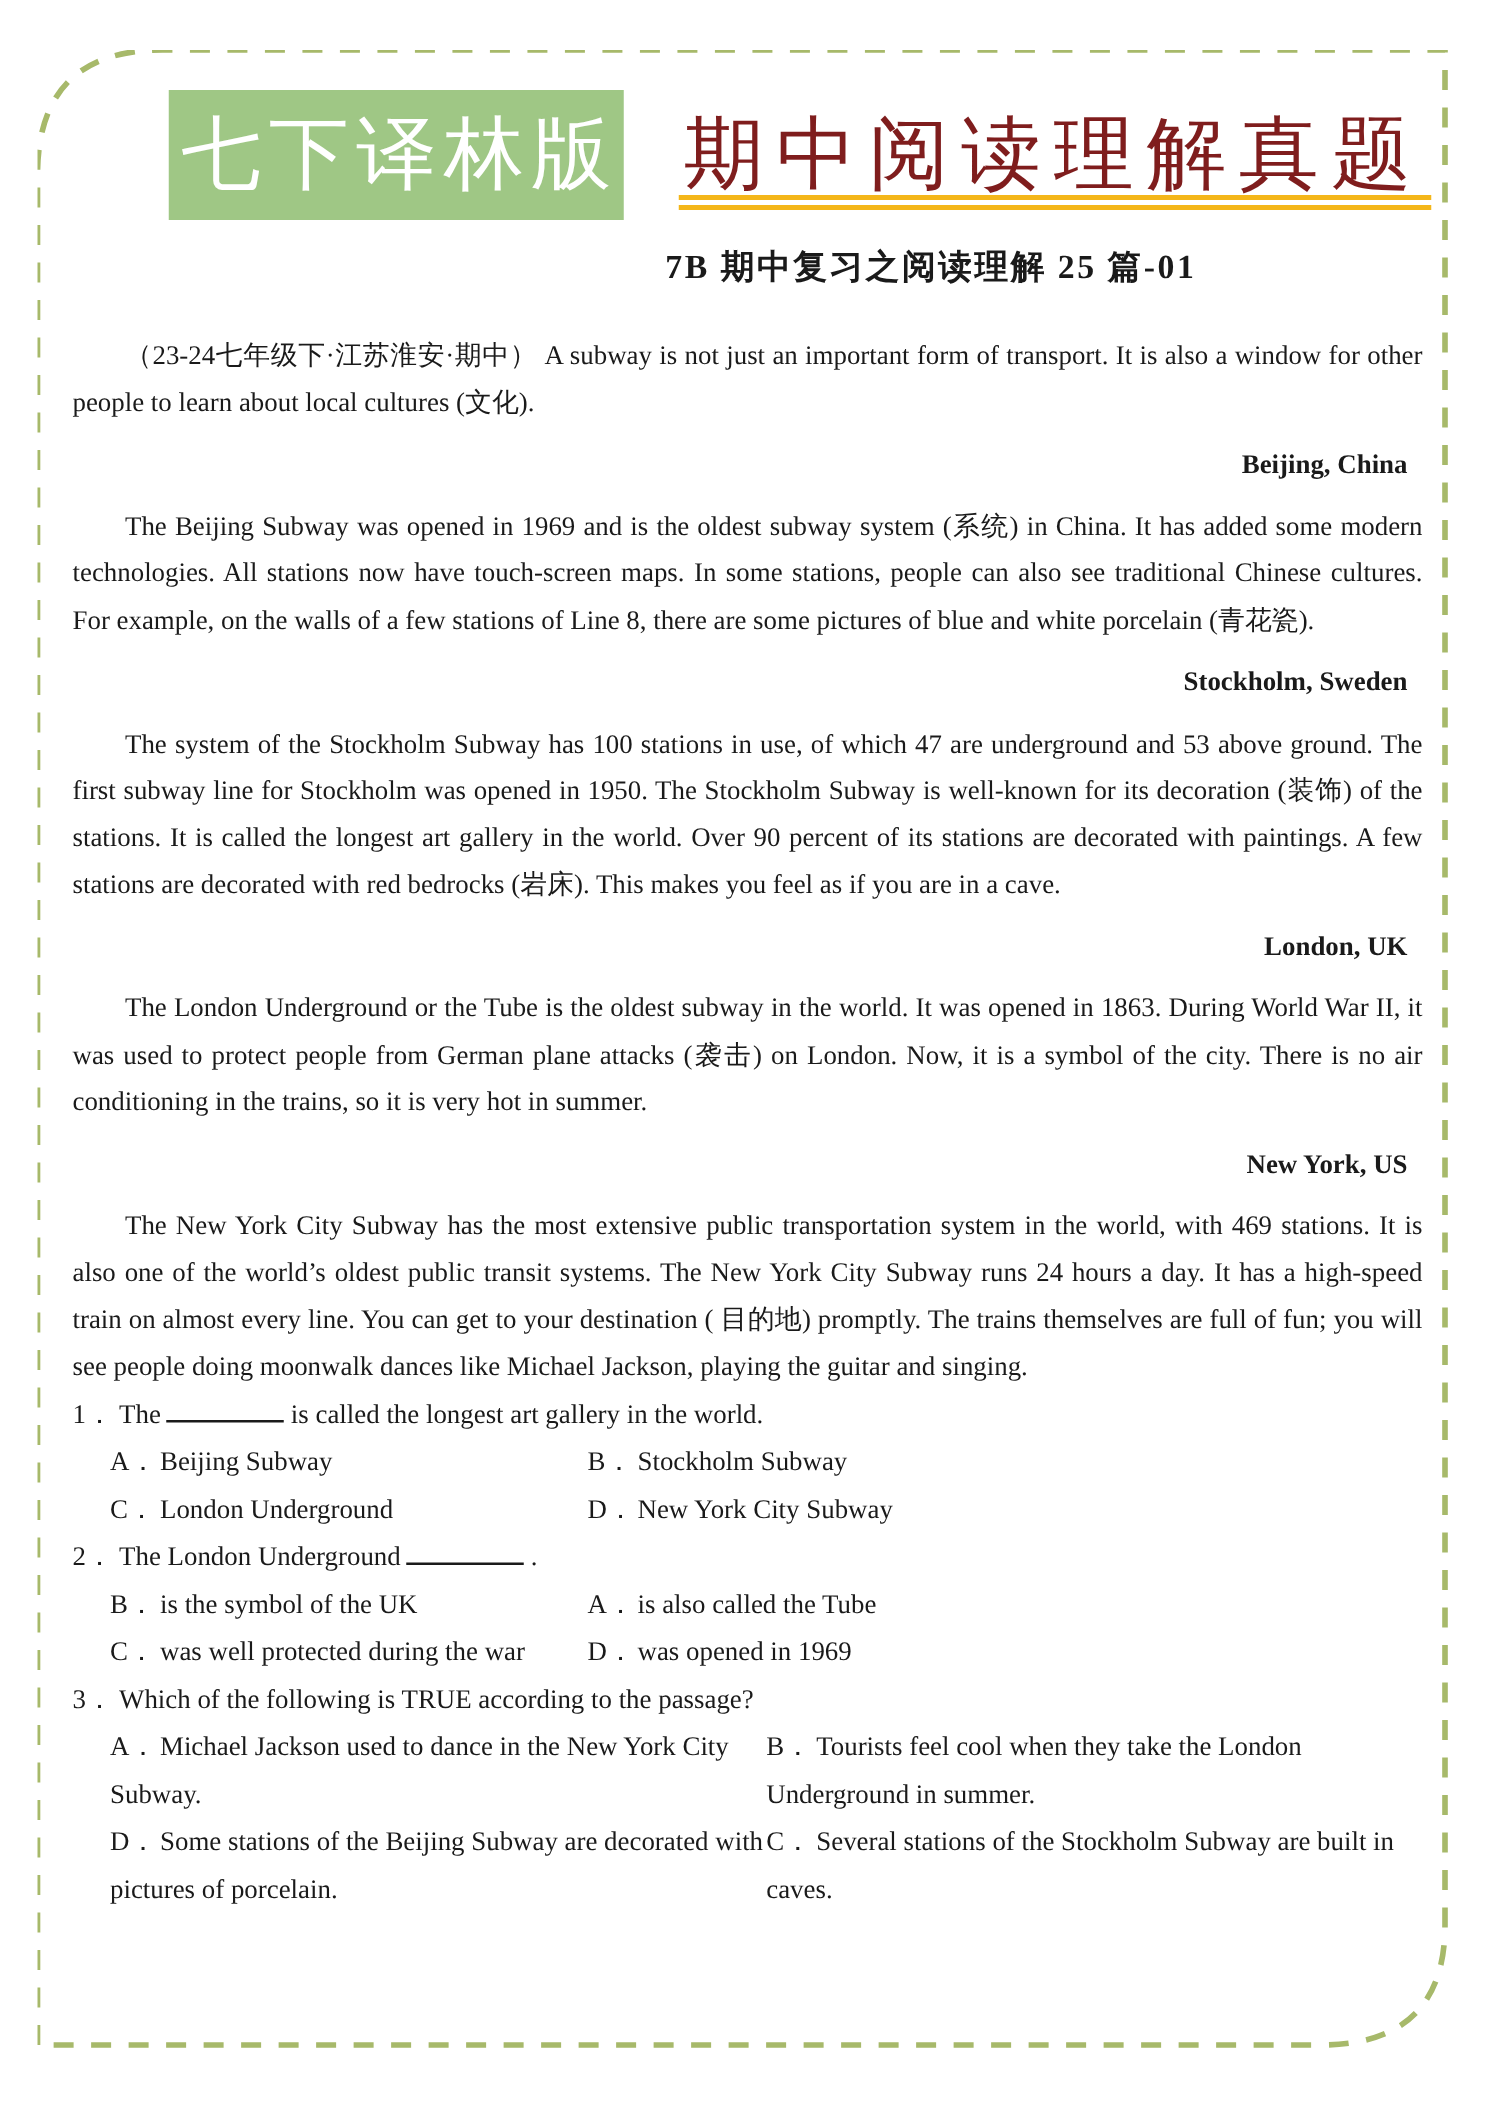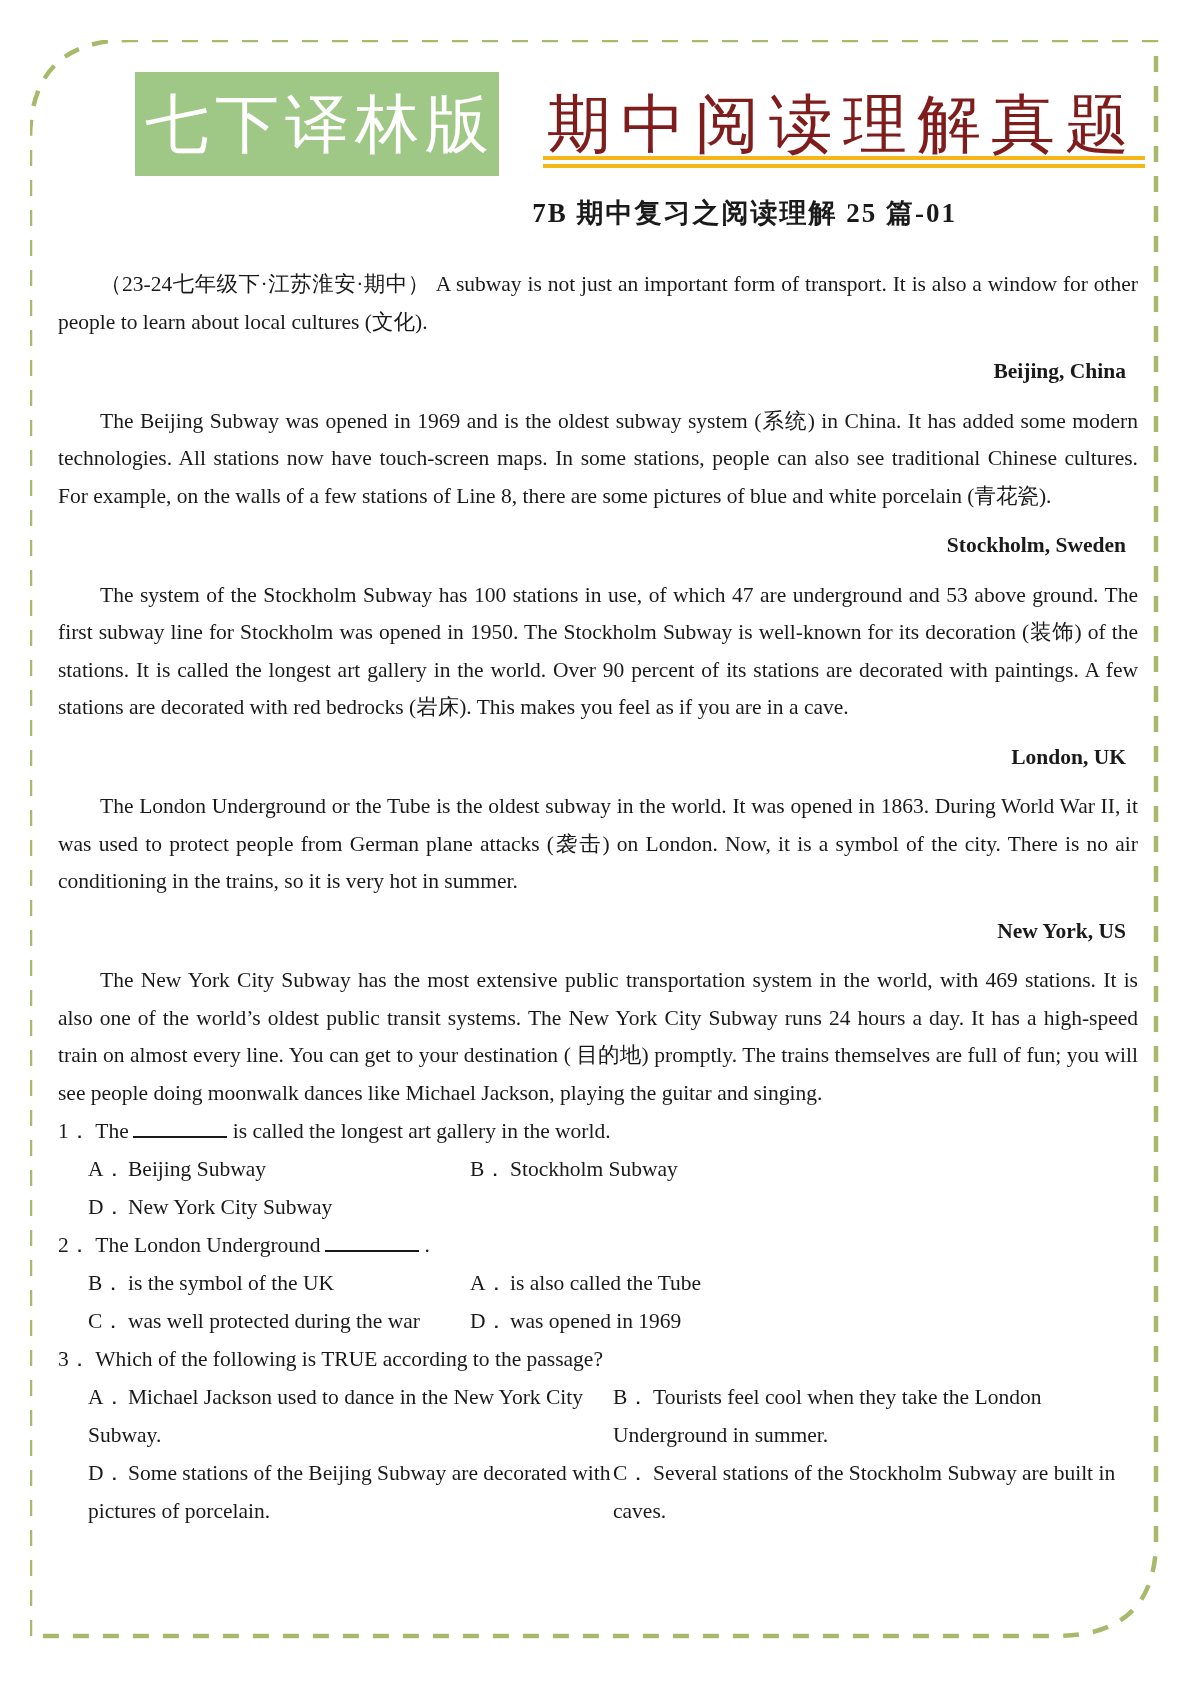--- a/index.html
+++ b/index.html
@@ -158,20 +158,21 @@
   <p class="heading">New York, US</p>
   <p class="para">The New York City Subway has the most extensive public transportation system in the world, with 469 stations. It is also one of the world’s oldest public transit systems. The New York City Subway runs 24 hours a day. It has a high-speed train on almost every line. You can get to your destination ( 目的地) promptly. The trains themselves are full of fun; you will see people doing moonwalk dances like Michael Jackson, playing the guitar and singing.</p>
 
   <div class="q">
     <span>1．</span>
     <span>The</span><span class="blank"></span><span>is called the longest art gallery in the world.</span>
   </div>
   <div class="opts">
     <div class="opt"><span class="letter">A．</span><span>Beijing Subway</span></div>
     <div class="opt"><span class="letter">B．</span><span>Stockholm Subway</span></div>
+    <div class="opt"><span class="letter">C．</span><span>London Underground</span></div>
     <div class="opt"><span class="letter">D．</span><span>New York City Subway</span></div>
   </div>
 
   <div class="q">
     <span>2．</span>
     <span>The London Underground</span><span class="blank"></span><span>.</span>
   </div>
   <div class="opts">
     <div class="opt"><span class="letter">B．</span><span>is the symbol of the UK</span></div>
     <div class="opt"><span class="letter">A．</span><span>is also called the Tube</span></div>

